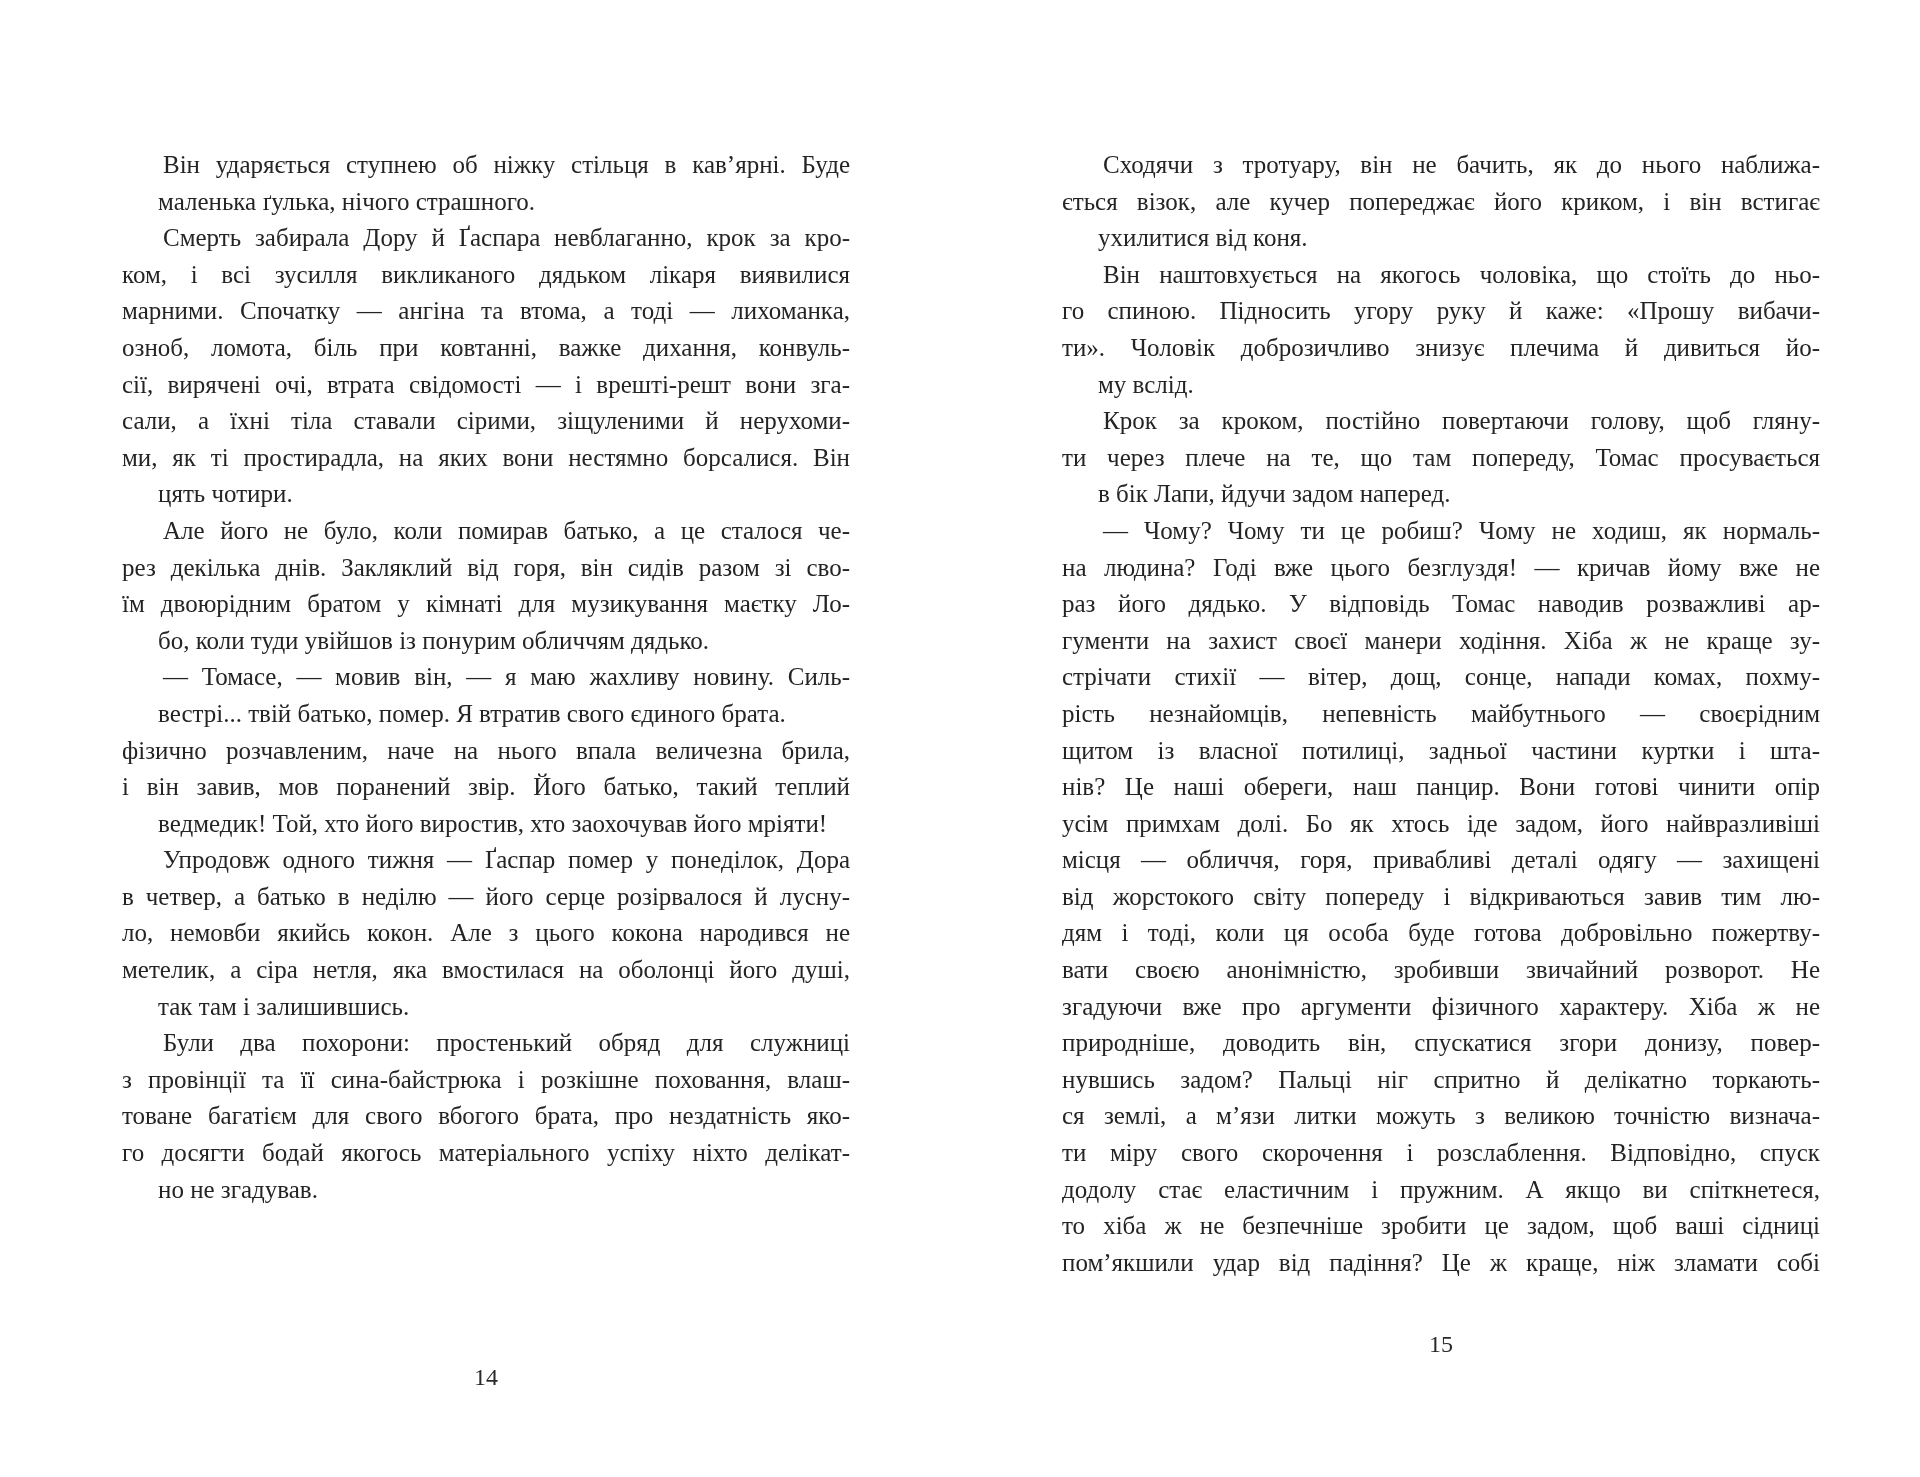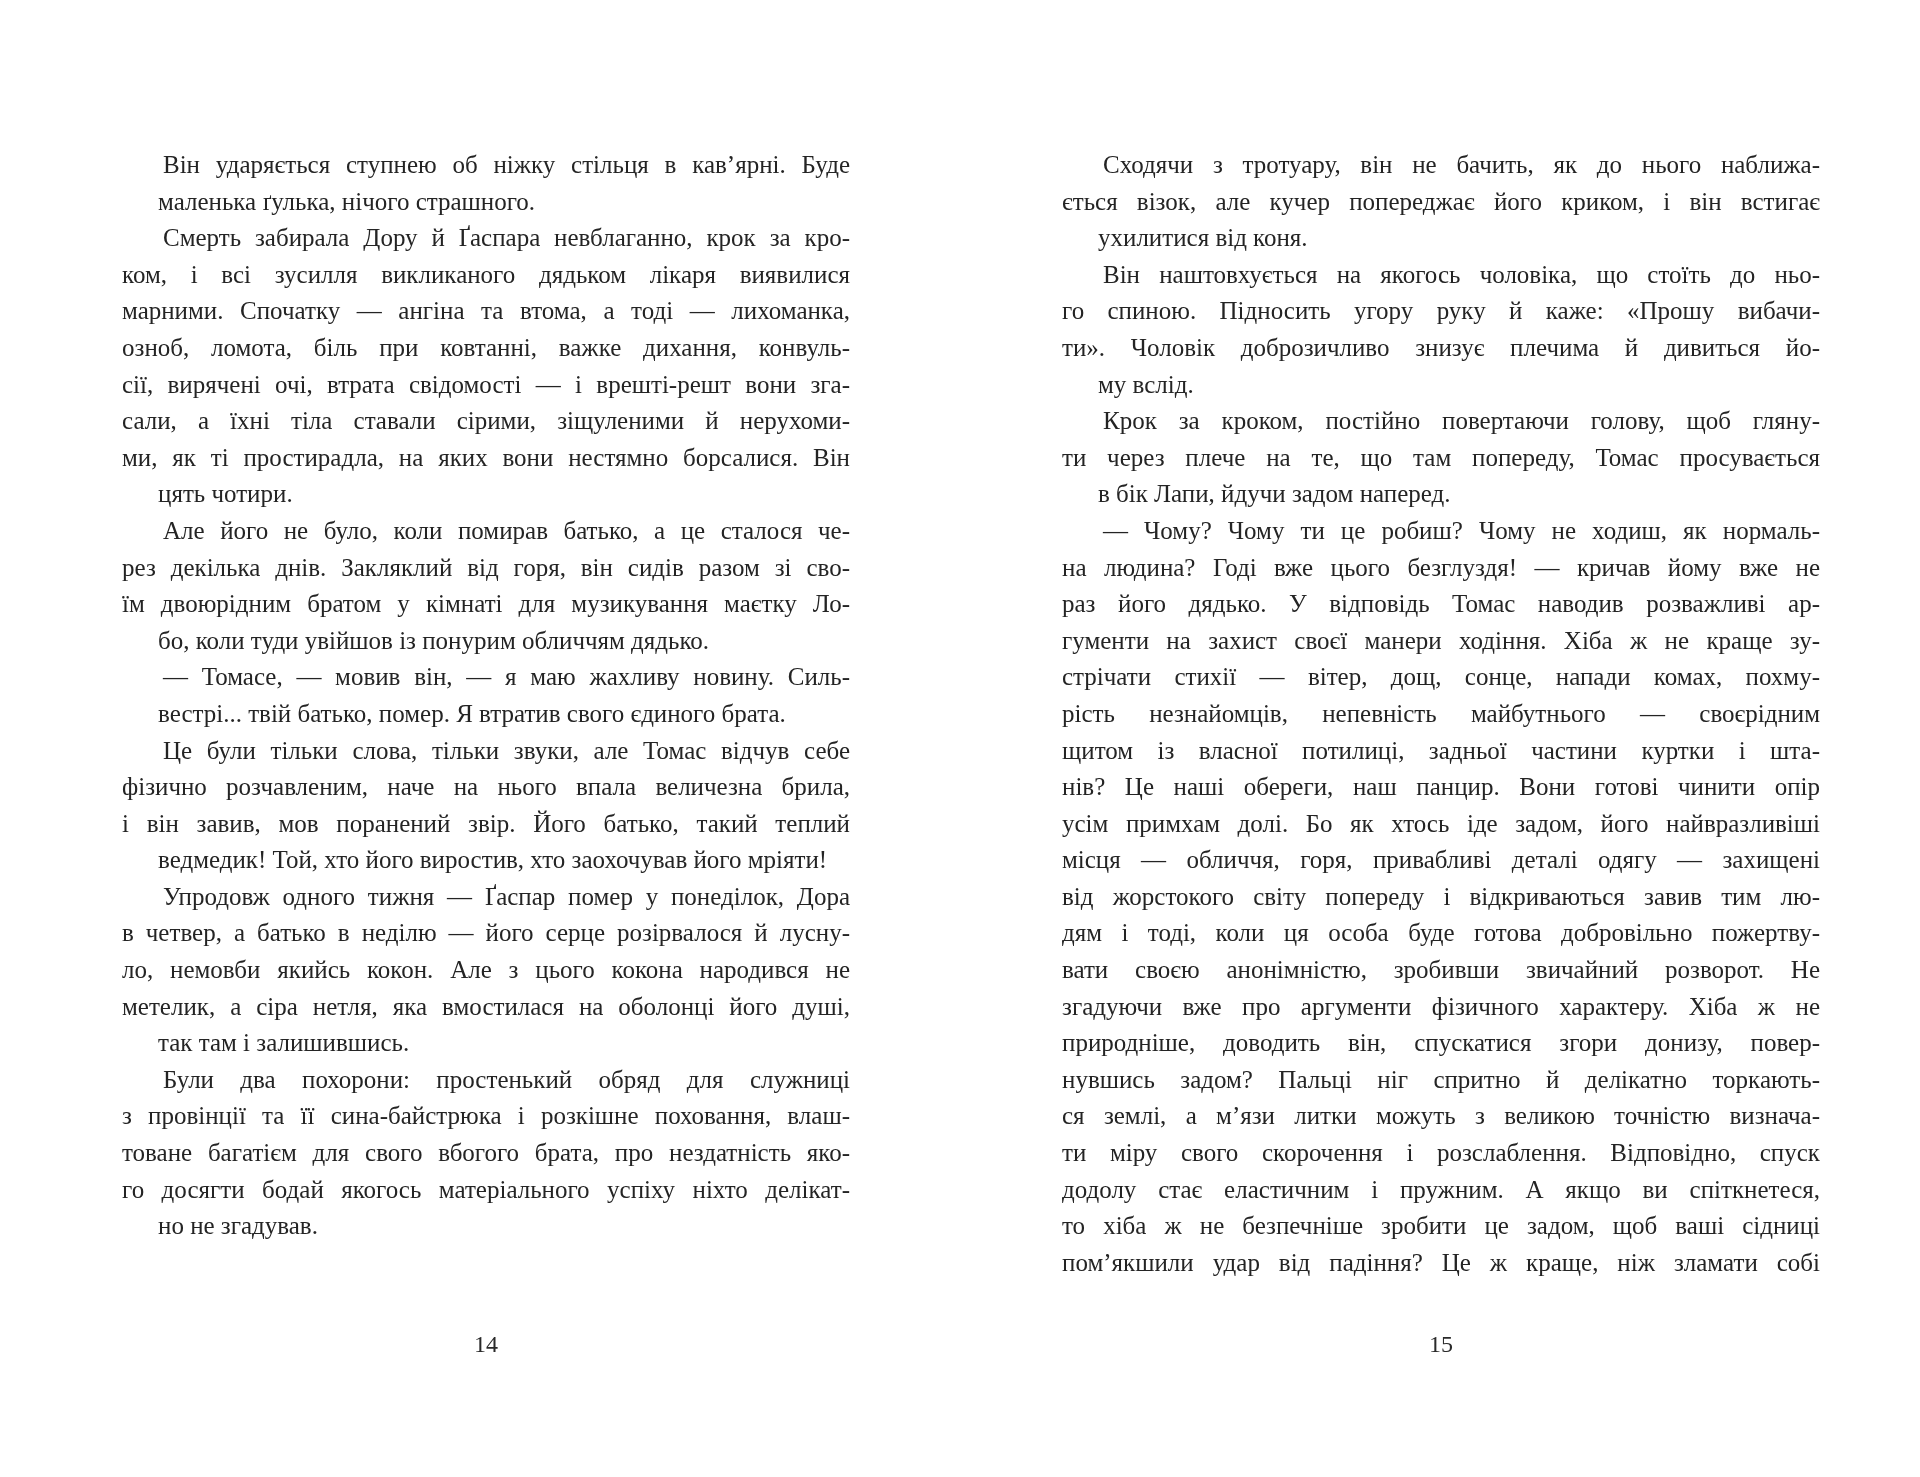--- a/index.html
+++ b/index.html
@@ -35,21 +35,21 @@
   }
   .line.end { text-align-last: left; margin-left: 36px; }
   .line.indent { text-indent: 41px; }
   .page-number {
     position: absolute;
     top: 1331px;
     font-size: 24px;
     text-align: center;
     color: #2a2a2a;
   }
-  .page-number.left-col  { left: 122px;  width: 728px; }
+  .page-number.left-col  { left: 122px;  width: 728px; margin-top: 33px; }
   .page-number.right-col { left: 1062px; width: 758px; }
 </style>
 </head>
 <body>
 
 <div class="spread">
   <div class="page">
     <div class="text-block left-col">
         <div class="line indent">Він ударяється ступнею об ніжку стільця в кав’ярні. Буде</div>
         <div class="line end">маленька ґулька, нічого страшного.</div>
@@ -60,21 +60,20 @@
         <div class="line">сії, вирячені очі, втрата свідомості — і врешті-решт вони зга-</div>
         <div class="line">сали, а їхні тіла ставали сірими, зіщуленими й нерухоми-</div>
         <div class="line">ми, як ті простирадла, на яких вони нестямно борсалися. Він</div>
         <div class="line end">цять чотири.</div>
         <div class="line indent">Але його не було, коли помирав батько, а це сталося че-</div>
         <div class="line">рез декілька днів. Закляклий від горя, він сидів разом зі сво-</div>
         <div class="line">їм двоюрідним братом у кімнаті для музикування маєтку Ло-</div>
         <div class="line end">бо, коли туди увійшов із понурим обличчям дядько.</div>
         <div class="line indent">— Томасе, — мовив він, — я маю жахливу новину. Силь-</div>
         <div class="line end">вестрі... твій батько, помер. Я втратив свого єдиного брата.</div>
-        <div class="line indent">Це були тільки слова, тільки звуки, але Томас відчув себе</div>
         <div class="line">фізично розчавленим, наче на нього впала величезна брила,</div>
         <div class="line">і він завив, мов поранений звір. Його батько, такий теплий</div>
         <div class="line end">ведмедик! Той, хто його виростив, хто заохочував його мріяти!</div>
         <div class="line indent">Упродовж одного тижня — Ґаспар помер у понеділок, Дора</div>
         <div class="line">в четвер, а батько в неділю — його серце розірвалося й лусну-</div>
         <div class="line">ло, немовби якийсь кокон. Але з цього кокона народився не</div>
         <div class="line">метелик, а сіра нетля, яка вмостилася на оболонці його душі,</div>
         <div class="line end">так там і залишившись.</div>
         <div class="line indent">Були два похорони: простенький обряд для служниці</div>
         <div class="line">з провінції та її сина-байстрюка і розкішне поховання, влаш-</div>

